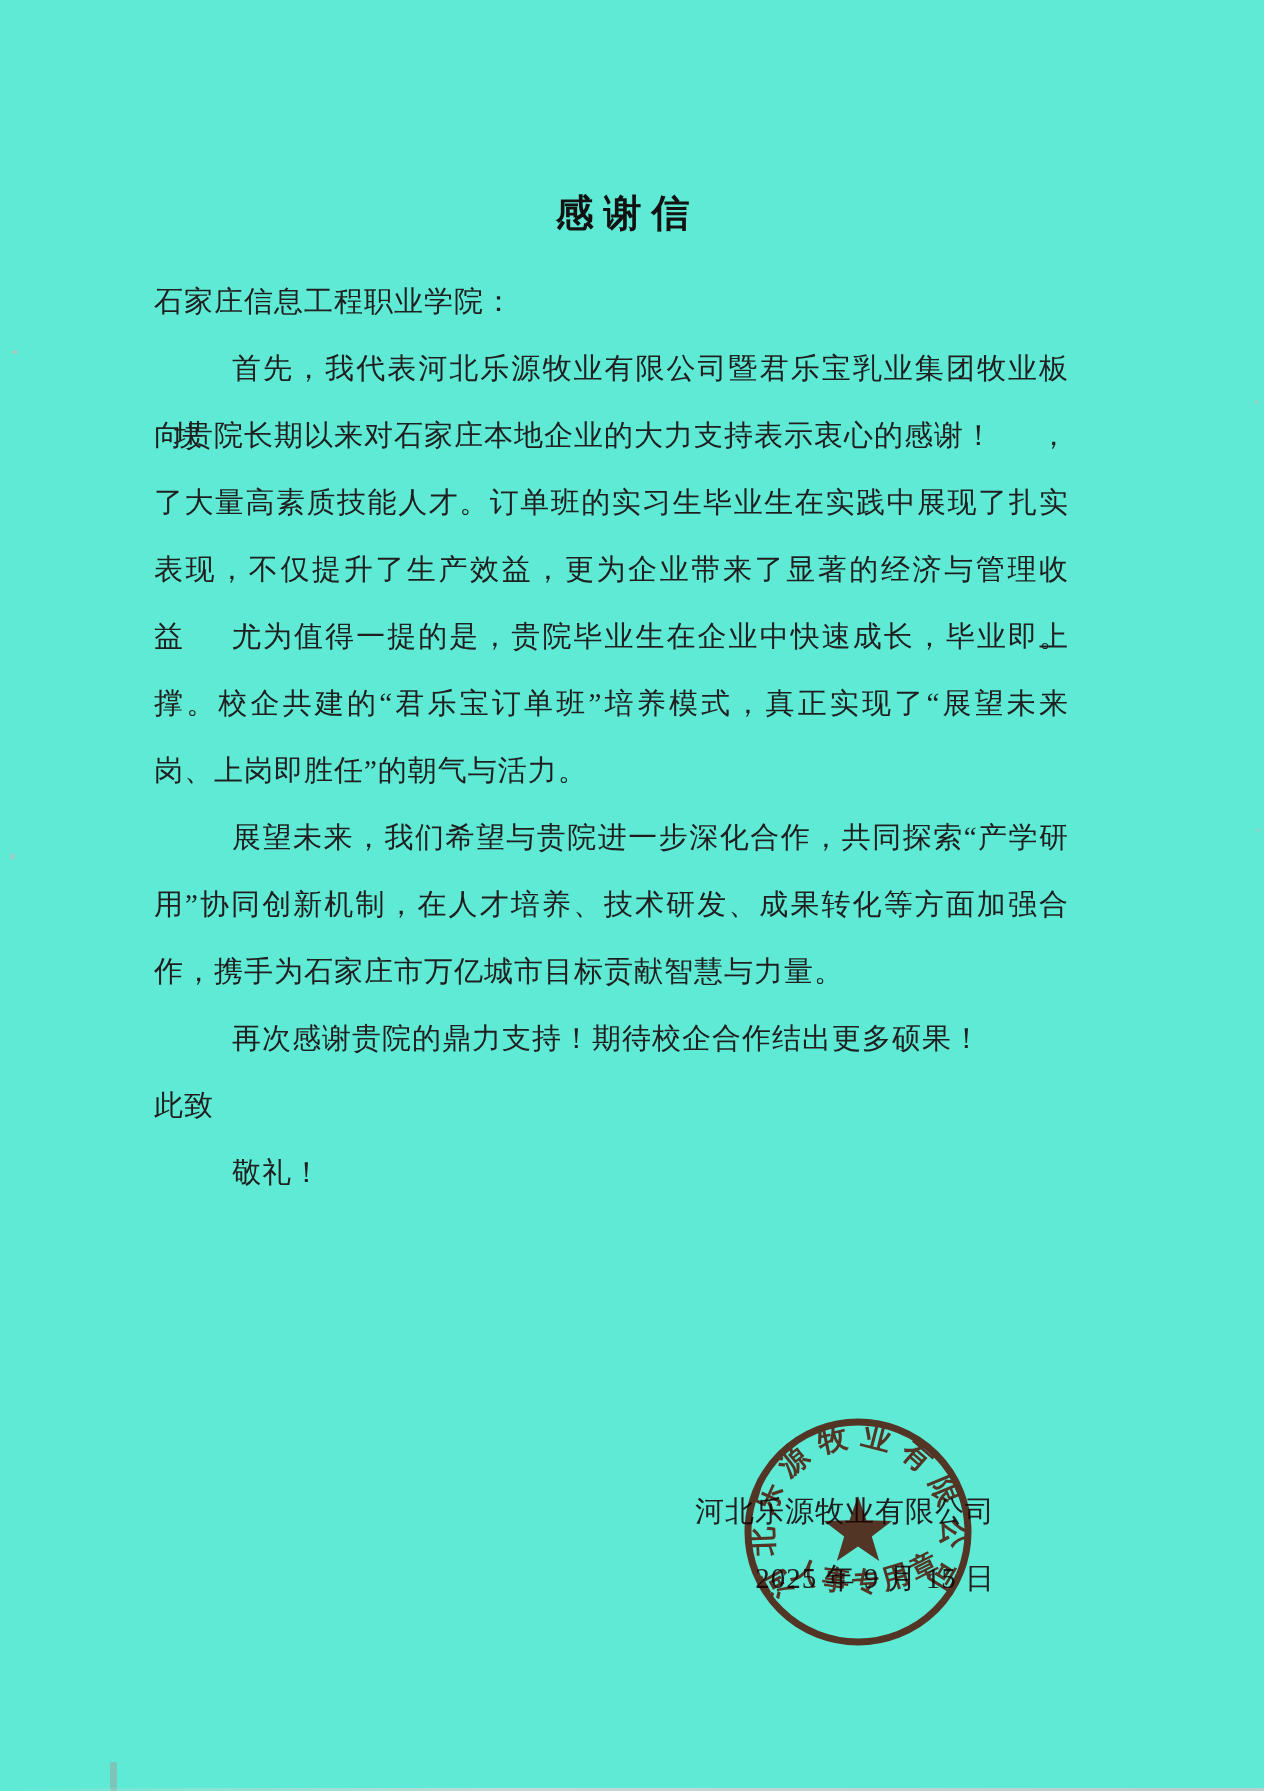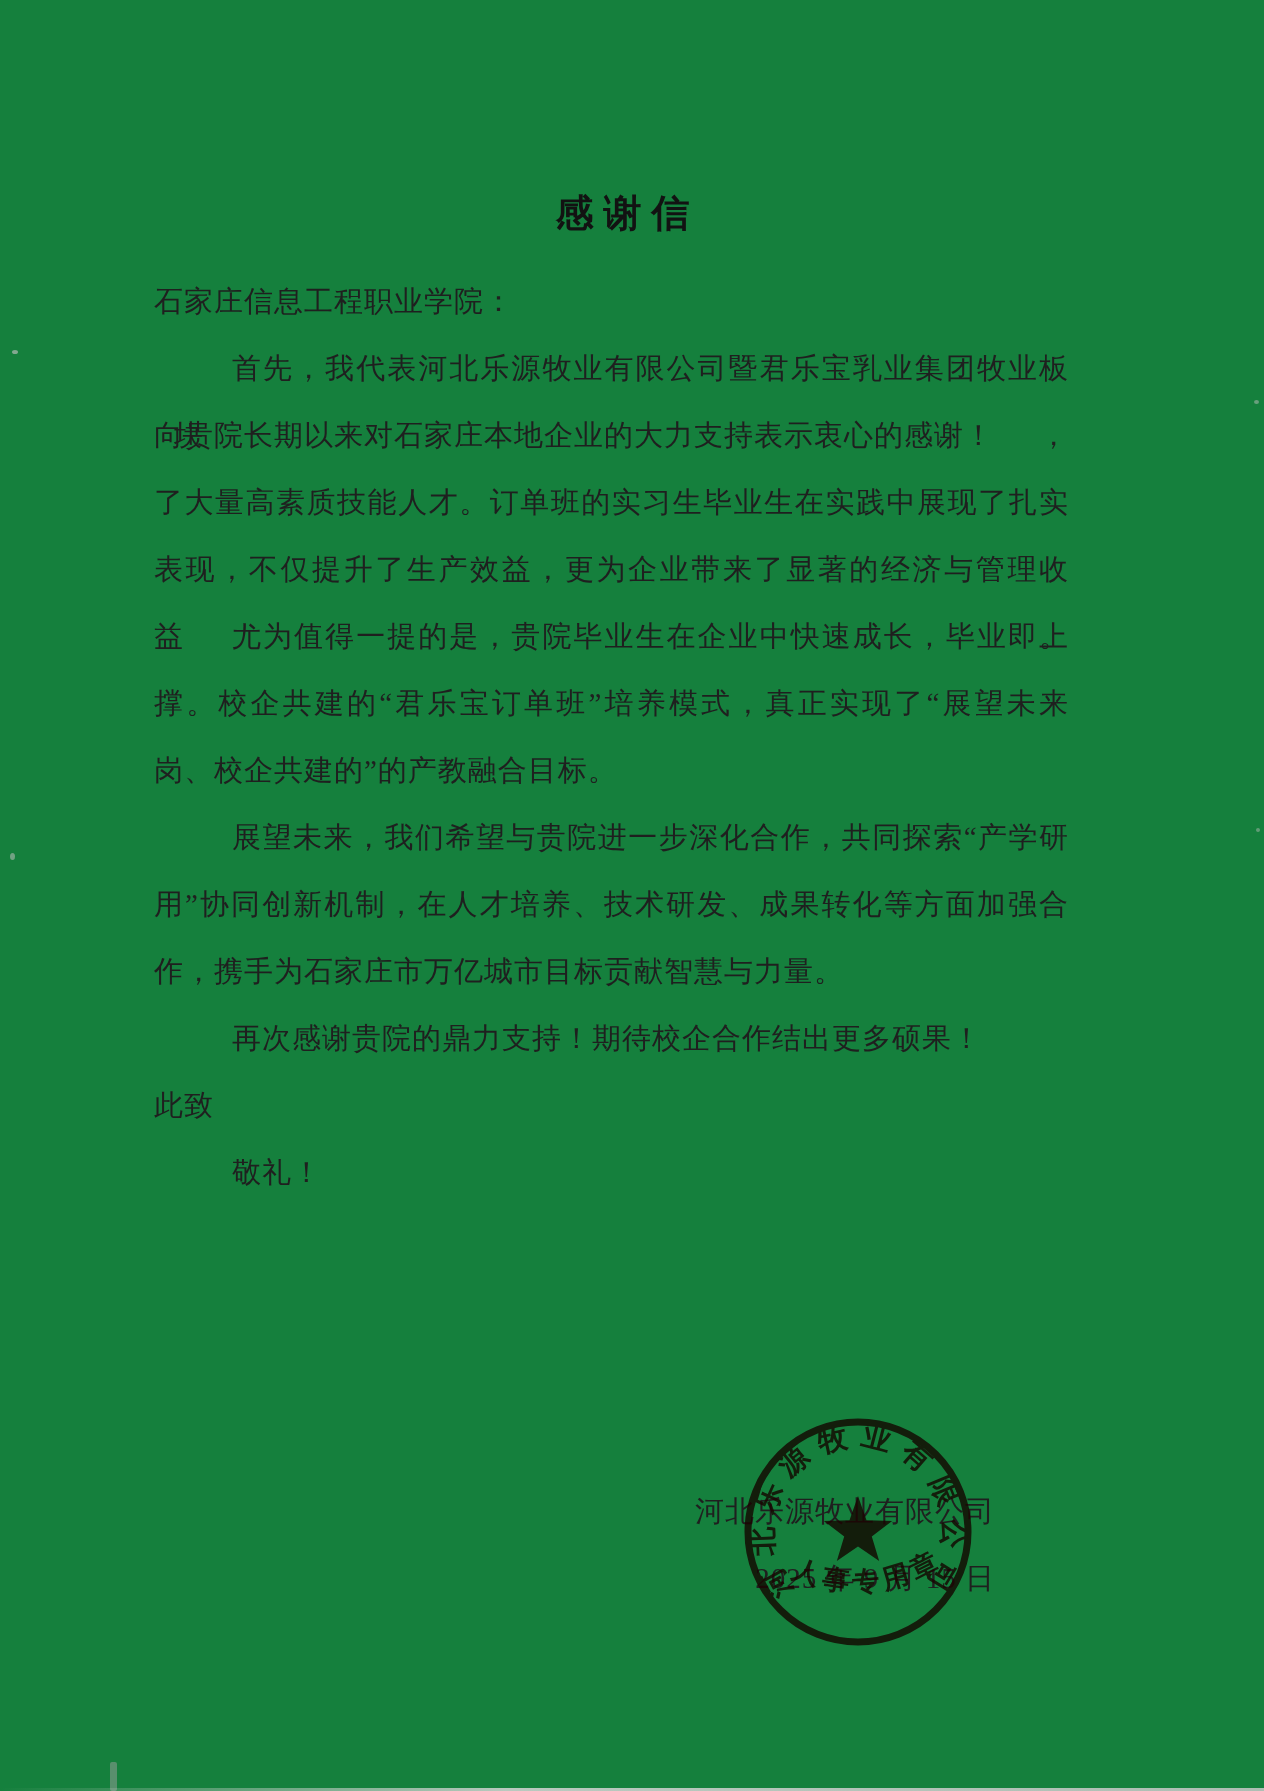--- a/index.html
+++ b/index.html
@@ -1,20 +1,20 @@
 <!DOCTYPE html>
 <html><head>
 <meta charset="utf-8">
 <style>
   html,body { margin:0; padding:0; background:#e9e9e9; }
   .page {
     position:relative;
     width:1264px; height:1791px;
     margin:0 auto;
-    background:#15803d;
+    background:#5eead4;
     overflow:hidden;
     font-family:"Liberation Serif","DejaVu Serif",serif;
     color:#1f1f1f;
   }
   .title {
     position:absolute;
     top:188px; left:170px; width:915px;
     text-align:center;
     font-family:"Liberation Sans","DejaVu Sans",sans-serif;
     font-size:38px; font-weight:bold;
@@ -80,21 +80,21 @@
   <div class="title">感谢信</div>
 
   <div class="letter-body">
     <div class="line">石家庄信息工程职业学院：</div>
     <div class="line indent fill">首先，我代表河北乐源牧业有限公司暨君乐宝乳业集团牧业板块，</div>
     <div class="line">向贵院长期以来对石家庄本地企业的大力支持表示衷心的感谢！</div>
     <div class="line fill">了大量高素质技能人才。订单班的实习生毕业生在实践中展现了扎实</div>
     <div class="line fill">表现，不仅提升了生产效益，更为企业带来了显著的经济与管理收益。</div>
     <div class="line indent fill">尤为值得一提的是，贵院毕业生在企业中快速成长，毕业即上</div>
     <div class="line fill">撑。校企共建的“君乐宝订单班”培养模式，真正实现了“展望未来</div>
-    <div class="line">岗、校企共建的”的产教融合目标。</div>
+    <div class="line">岗、上岗即胜任”的朝气与活力。</div>
     <div class="line indent fill">展望未来，我们希望与贵院进一步深化合作，共同探索“产学研</div>
     <div class="line fill">用”协同创新机制，在人才培养、技术研发、成果转化等方面加强合</div>
     <div class="line">作，携手为石家庄市万亿城市目标贡献智慧与力量。</div>
     <div class="line indent">再次感谢贵院的鼎力支持！期待校企合作结出更多硕果！</div>
     <div class="line">此致</div>
     <div class="line indent">敬礼！</div>
   </div>
 
   <div class="signature">
     <div class="sig-line">河北乐源牧业有限公司</div>

